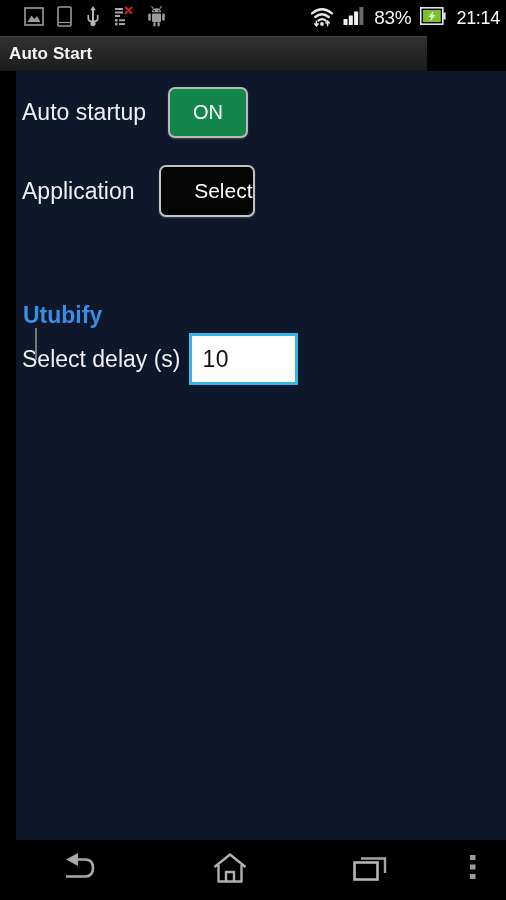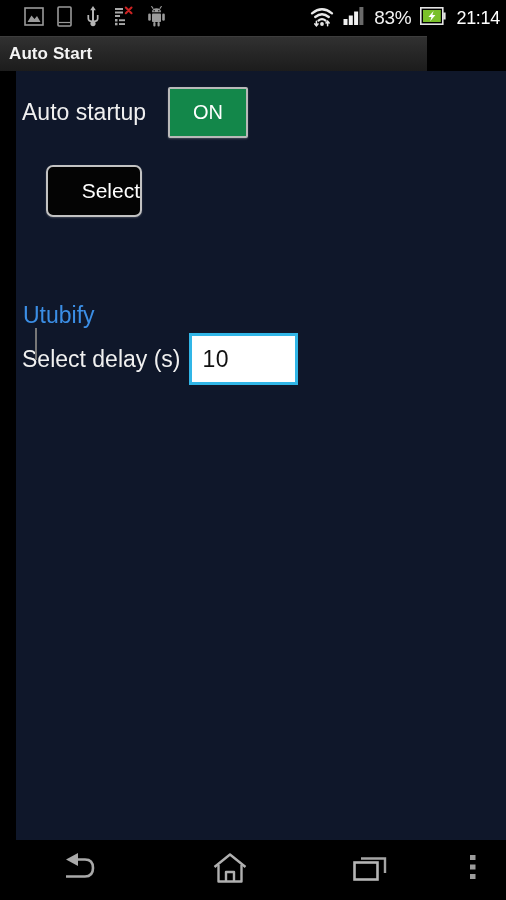--- a/index.html
+++ b/index.html
@@ -95,21 +95,21 @@
     font-weight: normal;
     white-space: nowrap;
   }
 
   
   #auto-startup-row { top: 16px; left: 6px; }
   #auto-startup-toggle {
     margin-left: 22px;
     width: 80px;
     height: 51px;
-    border-radius: 2px;
+    border-radius: 7px;
     background: #13874a;
     border: 2px solid #b9b9b9;
     box-shadow: 0 1px 2px rgba(255,255,255,0.22);
     display: flex;
     align-items: center;
     justify-content: center;
     font-size: 20px;
     color: #ffffff;
     cursor: pointer;
   }
@@ -133,20 +133,21 @@
   }
 
   
   #selected-app-name {
     position: absolute;
     top: 231px;
     left: 7px;
     font-size: 23px;
     color: #3b8ee5;
     cursor: pointer;
+    font-weight: bold;
   }
 
   
   #start-delay-row { top: 262px; left: 6px; }
   #start-delay-input {
     margin-left: 8px;
     width: 109px;
     height: 52px;
     background: #ffffff;
     border: 3px solid #31b6e7;
@@ -315,20 +316,21 @@
 <div id="content">
 
   <div class="row" id="auto-startup-row">
     <span class="field-label">Auto startup</span>
     <div id="auto-startup-toggle">
       <span>ON</span>
     </div>
   </div>
 
   <div class="row" id="application-row">
+    <span class="field-label">Application</span>
     <div id="application-select-button">
       <span>Select</span>
     </div>
   </div>
 
   <div id="selected-app-name">Utubify</div>
 
   <div class="row" id="start-delay-row">
     <span class="field-label">Select delay (s)</span>
     <div id="start-delay-input">

